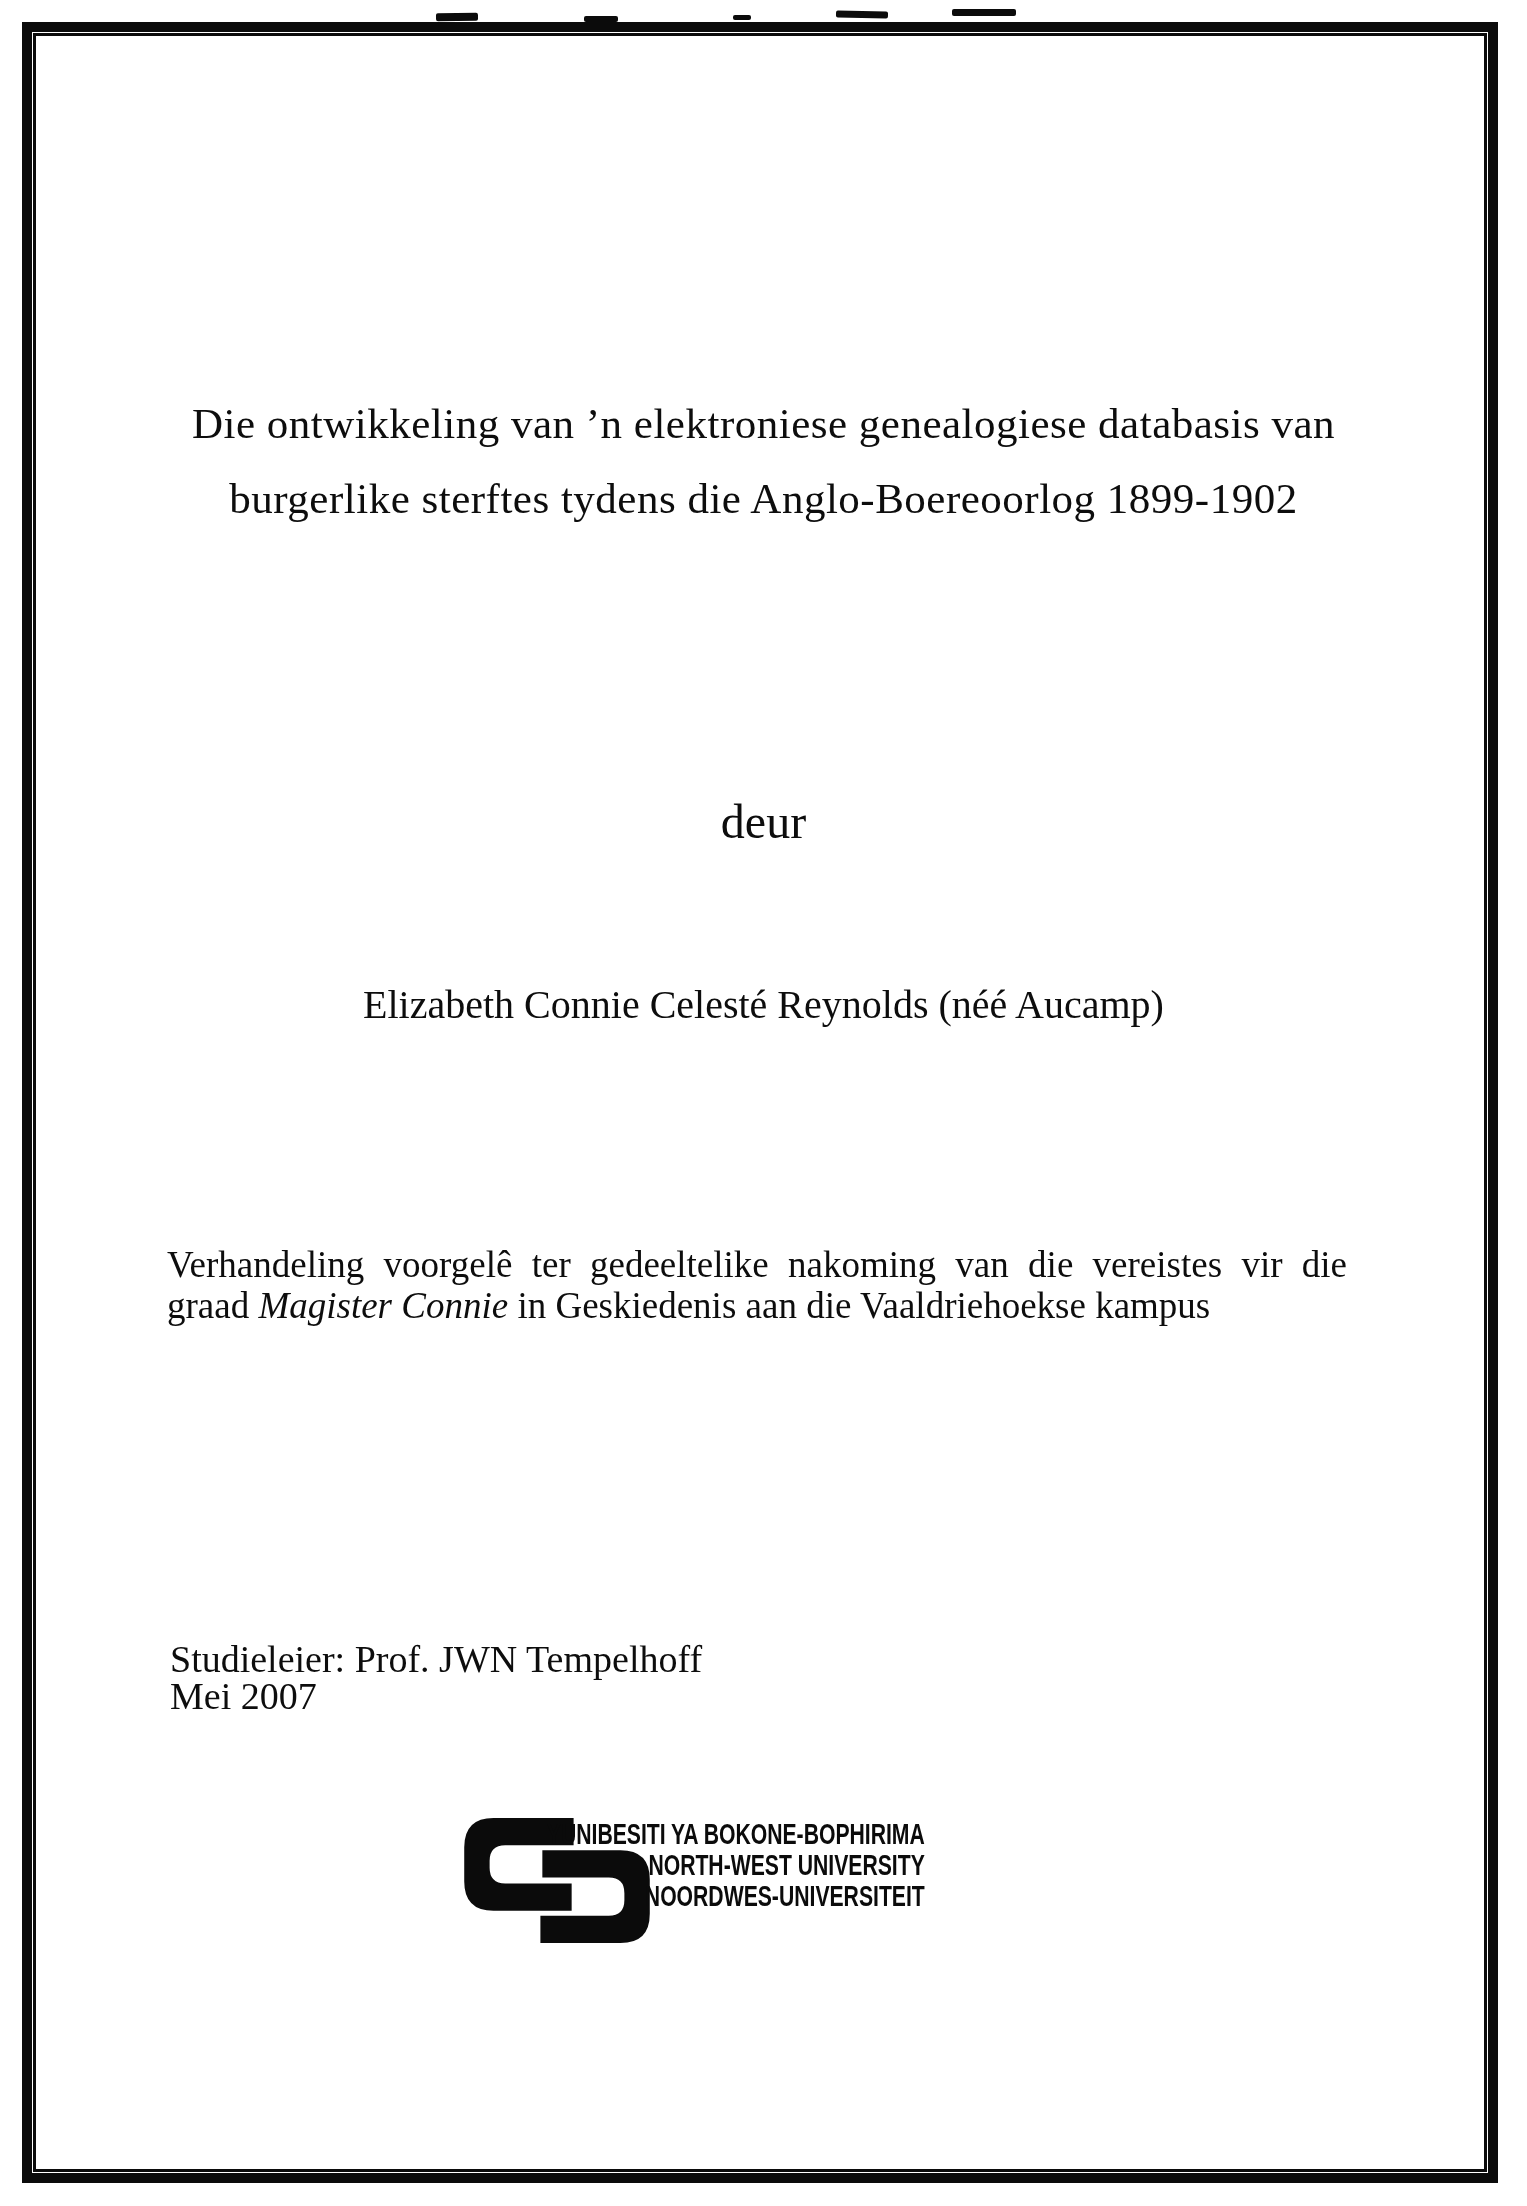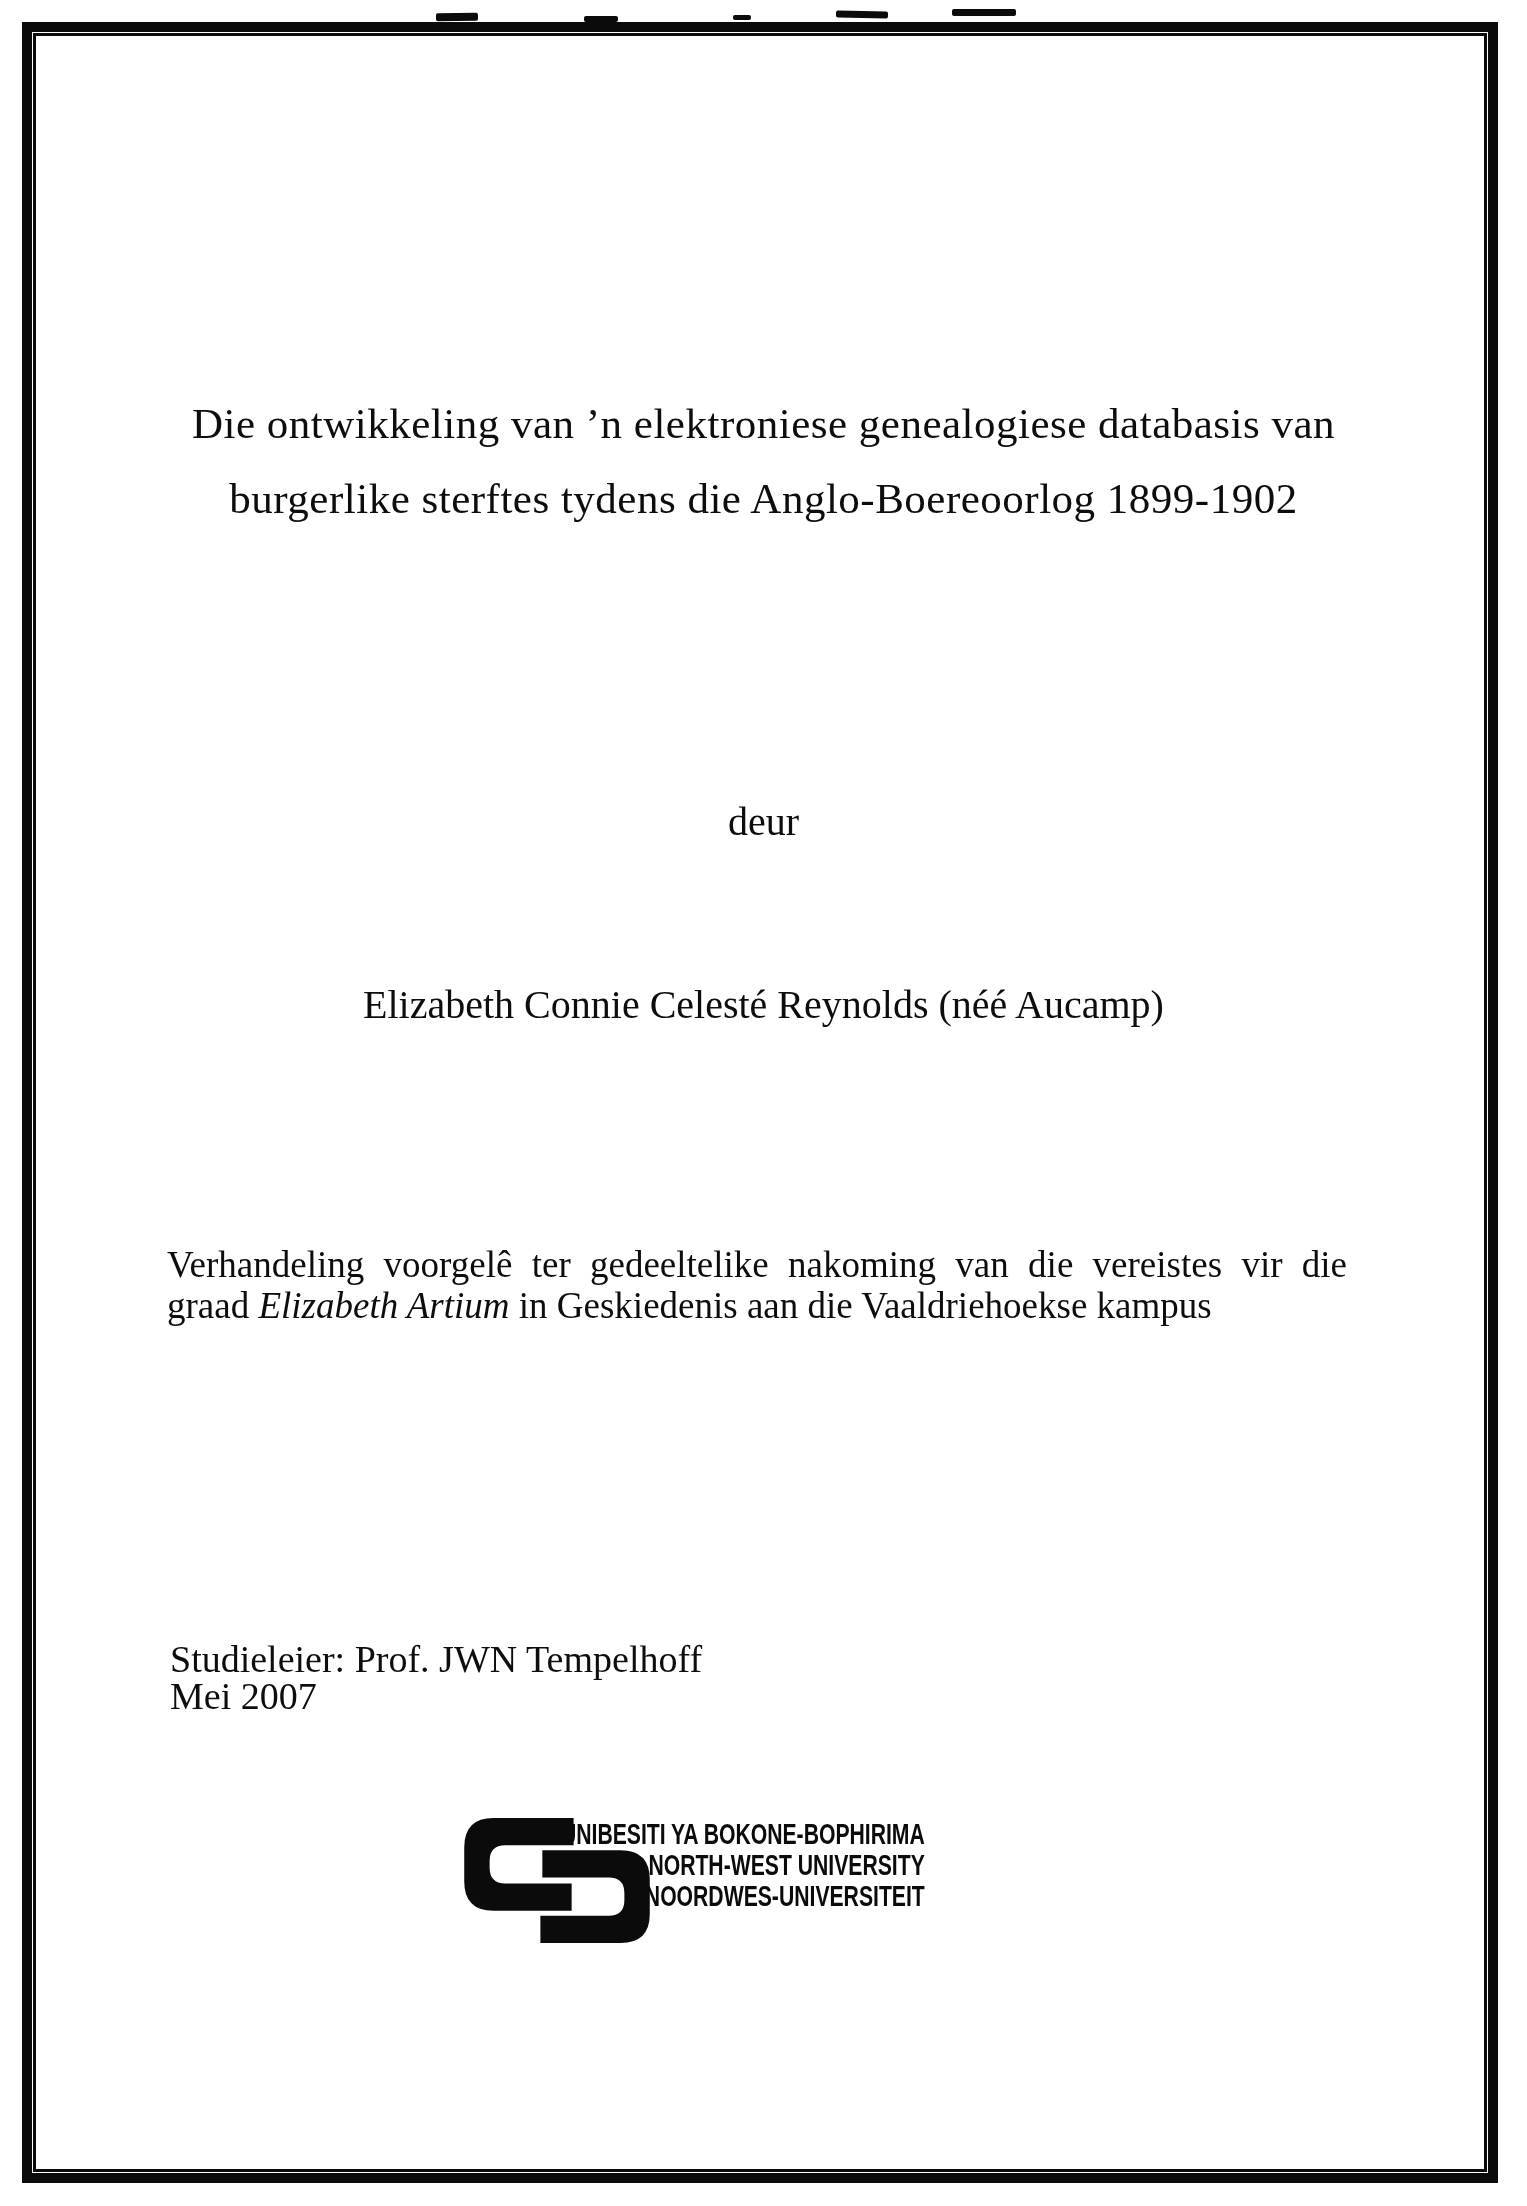--- a/index.html
+++ b/index.html
@@ -28,21 +28,21 @@
   .a4{left:952px;top:9px;width:64px;height:7px;}
   .a5{left:733px;top:15px;width:18px;height:5px;}
 
   .title{
     position:absolute;left:0;top:386px;width:100%;
     text-align:center;font-size:43px;line-height:75px;
     letter-spacing:0.5px;
   }
   .byline{
     position:absolute;left:0;top:802px;width:100%;
-    text-align:center;font-size:40px;line-height:40px;
+    text-align:center;font-size:48px;line-height:40px;
   }
   .author{
     position:absolute;left:0;top:956px;width:100%;
     text-align:center;font-size:40px;line-height:44px;margin-top:27px;
   }
   .statement{
     position:absolute;left:167px;top:1232px;width:1180px;
     font-size:37px;line-height:41px;margin-top:12px;
   }
   .st-line1{text-align:justify;text-align-last:justify;}
@@ -82,21 +82,21 @@
     <div>Die ontwikkeling van ’n elektroniese genealogiese databasis van</div>
     <div>burgerlike sterftes tydens die Anglo-Boereoorlog 1899-1902</div>
   </div>
 
   <div class="byline">deur</div>
 
   <div class="author">Elizabeth Connie Celesté Reynolds (néé Aucamp)</div>
 
   <div class="statement">
     <div class="st-line1">Verhandeling voorgelê ter gedeeltelike nakoming van die vereistes vir die</div>
-    <div class="st-line2"><span>graad </span><span class="it">Elizabeth Artium</span><span> in Geskiedenis aan die Vaaldriehoekse kampus</span></div>
+    <div class="st-line2"><span>graad </span><span class="it">Magister Connie</span><span> in Geskiedenis aan die Vaaldriehoekse kampus</span></div>
   </div>
 
   <div class="supervisor">
     <div>Studieleier: Prof. JWN Tempelhoff</div>
     <div>Mei 2007</div>
   </div>
 
   <div class="logo">
     <svg class="logo-mark" viewBox="0 0 190 128" xmlns="http://www.w3.org/2000/svg" aria-hidden="true">
       <path d="M112,0 H30 Q0,0 0,30 V65 Q0,95 30,95 H110 V67 H42 Q26,67 26,51 V44 Q26,28 42,28 H112 Z"></path>

